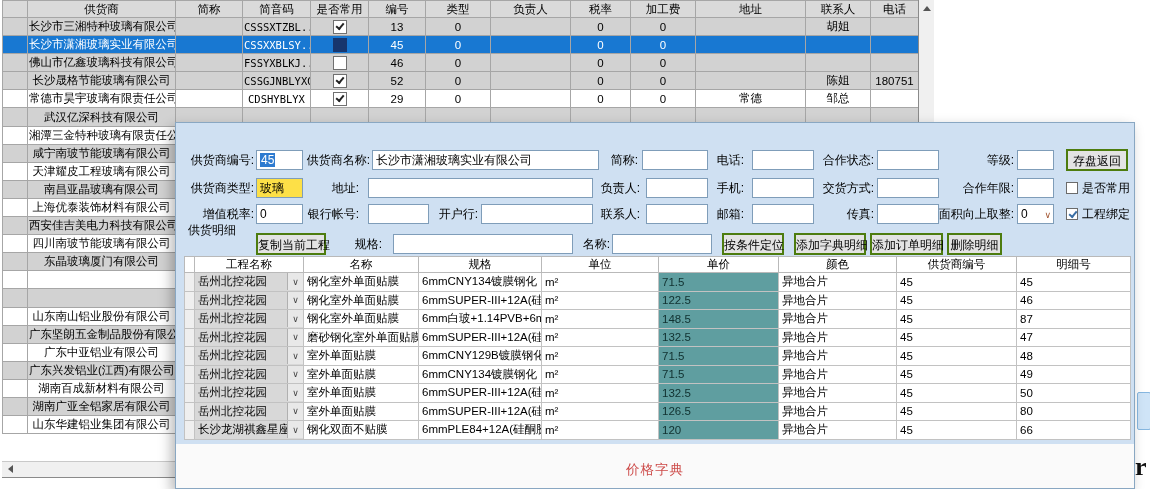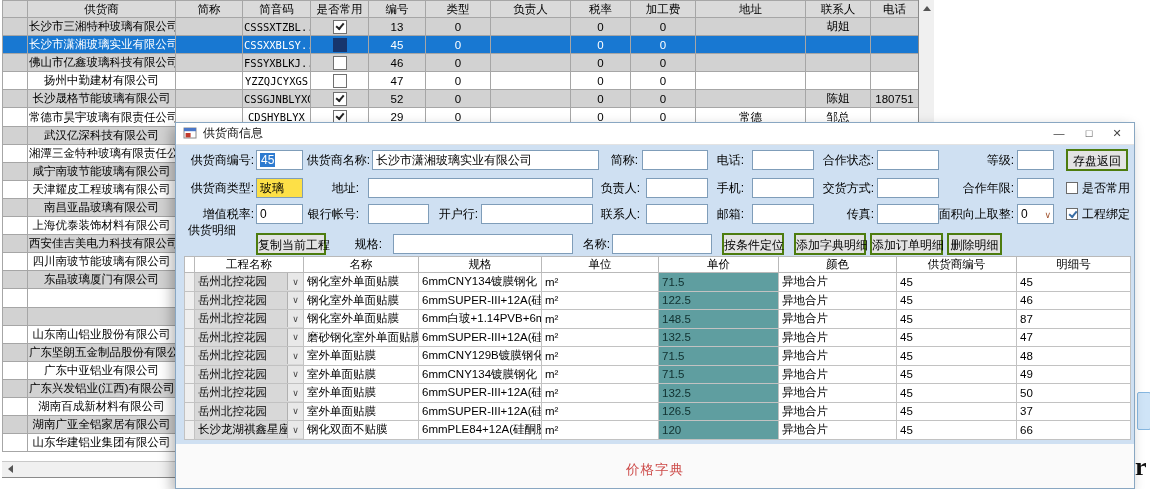--- a/index.html
+++ b/index.html
@@ -159,35 +159,20 @@
             <td><span class="gcb"></span></td>
             <td>46</td>
             <td>0</td>
             <td></td>
             <td>0</td>
             <td>0</td>
             <td></td>
             <td></td>
             <td></td>
           </tr>
-          <tr>
-            <td></td>
-            <td>扬州中勤建材有限公司</td>
-            <td></td>
-            <td>YZZQJCYXGS</td>
-            <td><span class="gcb"></span></td>
-            <td>47</td>
-            <td>0</td>
-            <td></td>
-            <td>0</td>
-            <td>0</td>
-            <td></td>
-            <td></td>
-            <td></td>
-          </tr>
           <tr class="shade">
             <td></td>
             <td>长沙晟格节能玻璃有限公司</td>
             <td></td>
             <td>CSSGJNBLYXGS</td>
             <td><span class="gcb on"></span></td>
             <td>52</td>
             <td>0</td>
             <td></td>
             <td>0</td>
@@ -488,33 +473,20 @@
     </div>
     <div class="hscroll">
       <div class="left-arrow"></div>
     </div>
   </div>
 
   <div class="side-thumb"></div>
   <div class="corner-glyph">r</div>
 
   <div class="dialog">
-    <div class="titlebar">
-      <span class="appicon">
-        <svg width="14" height="14" viewBox="0 0 14 14">
-          <rect x="1" y="2" width="12" height="10" fill="#ffffff" stroke="#8a8a8a"></rect>
-          <rect x="1" y="2" width="12" height="3.2" fill="#4a76c8"></rect>
-          <rect x="2.6" y="7" width="5" height="4.4" fill="#c0392b"></rect>
-        </svg>
-      </span>
-      <span class="dtitle">供货商信息</span>
-      <span class="wbtn" style="right:60px">—</span>
-      <span class="wbtn" style="right:30px">□</span>
-      <span class="wbtn" style="right:2px">✕</span>
-    </div>
 
     <span class="lbl" style="left:8px;top:27px;width:70px">供货商编号:</span>
     <div class="tb" style="left:80px;top:27px;width:47px"><span class="selhl">45</span></div>
     <span class="lbl" style="left:124px;top:27px;width:70px">供货商名称:</span>
     <div class="tb" style="left:196px;top:27px;width:227px">长沙市潇湘玻璃实业有限公司</div>
     <span class="lbl" style="left:398px;top:27px;width:64px">简称:</span>
     <div class="tb" style="left:466px;top:27px;width:66px"></div>
     <span class="lbl" style="left:528px;top:27px;width:40px">电话:</span>
     <div class="tb" style="left:576px;top:27px;width:62px"></div>
     <span class="lbl" style="left:640px;top:27px;width:58px">合作状态:</span>
@@ -717,21 +689,21 @@
                   <span class="ctext">岳州北控花园</span>
                   <span class="carw"></span>
                 </div>
               </td>
               <td>室外单面贴膜</td>
               <td>6mmSUPER-III+12A(硅...</td>
               <td>m²</td>
               <td class="price">126.5</td>
               <td>异地合片</td>
               <td>45</td>
-              <td>37</td>
+              <td>80</td>
             </tr>
             <tr>
               <td class="rowhdr"></td>
               <td class="combo-cell">
                 <div class="combo">
                   <span class="ctext">长沙龙湖祺鑫星座</span>
                   <span class="carw"></span>
                 </div>
               </td>
               <td>钢化双面不贴膜</td>

